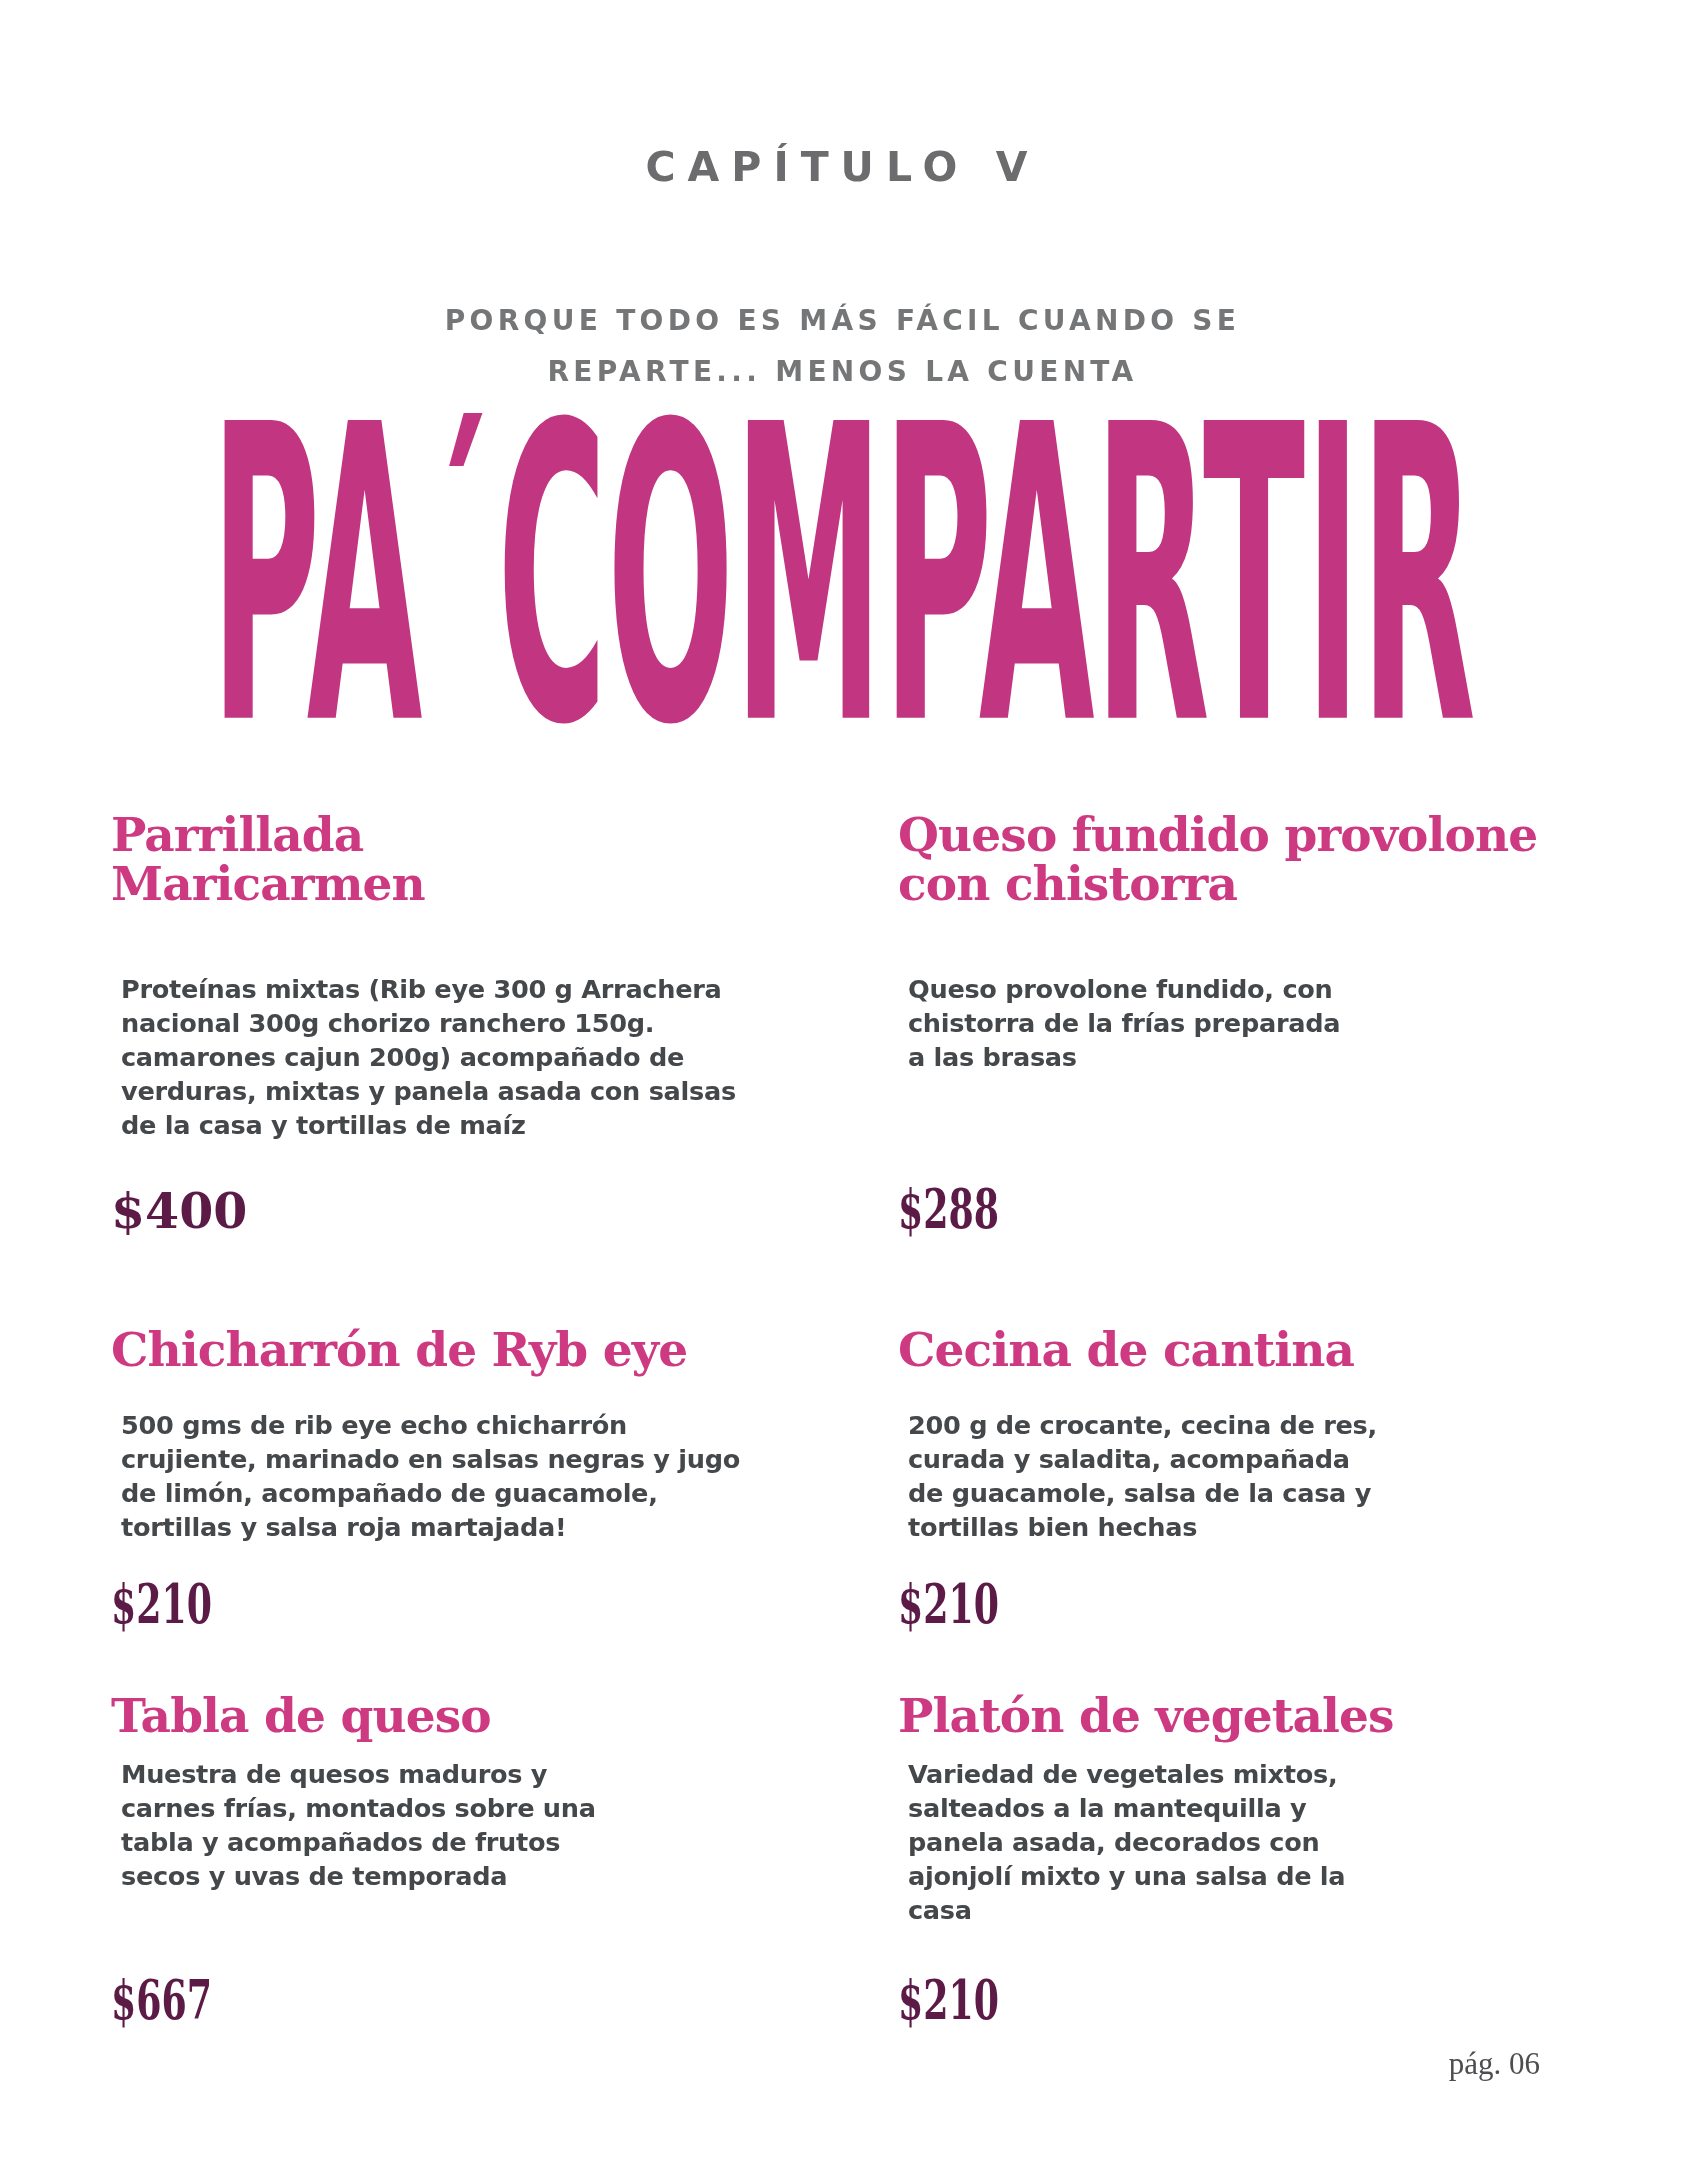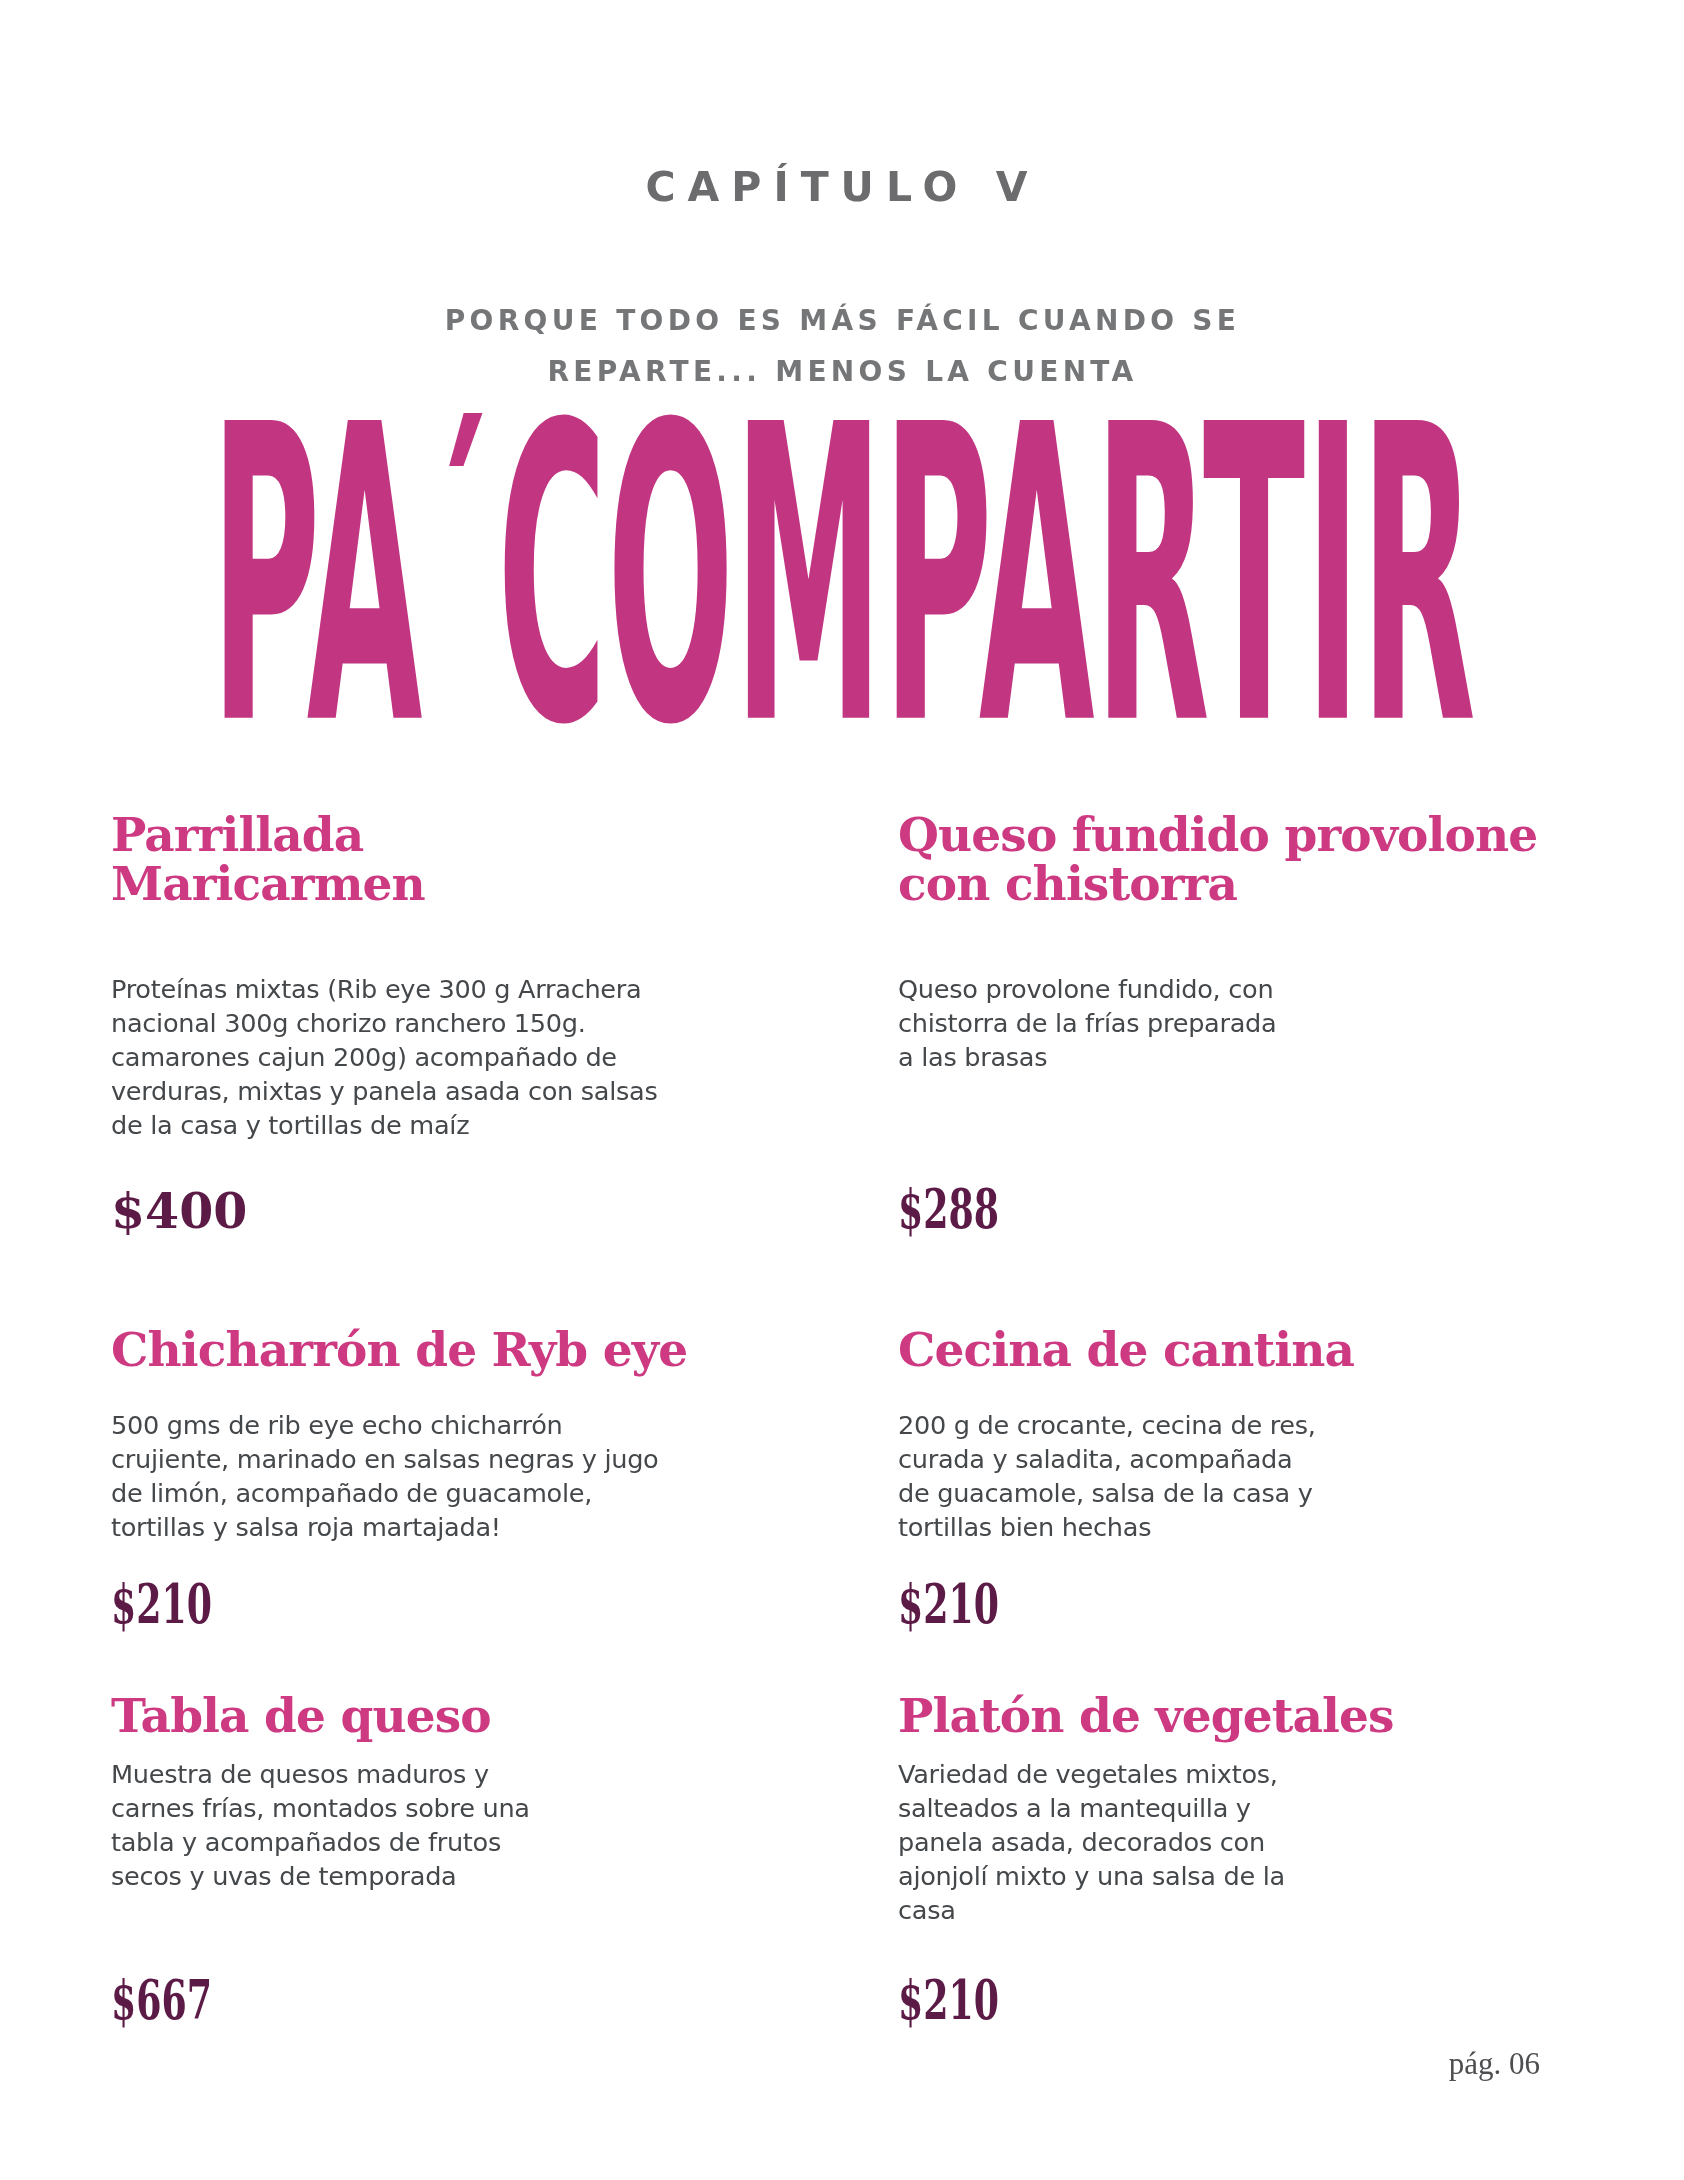--- a/index.html
+++ b/index.html
@@ -6,21 +6,21 @@
   .page {
     position:relative; width:1685px; height:2181px;
     background:#ffffff; overflow:hidden;
     font-family:"DejaVu Sans", sans-serif;
   }
 
   
   .chapter {
     position:absolute; top:143px; left:0; width:100%;
     text-align:center; font-size:41px; font-weight:bold;
-    letter-spacing:12px; color:#6c6c6e;margin-top:20px;
+    letter-spacing:12px; color:#6c6c6e;
   }
 
   
   .subtitle {
     position:absolute; top:295px; left:0; width:100%;
     text-align:center; font-size:28px; font-weight:bold;
     letter-spacing:4.3px; line-height:51px; color:#747678;
     white-space:pre-line;
   }
 
@@ -42,22 +42,22 @@
   .row2 { padding-bottom:60px; }
   .row3 { padding-bottom:30px; }
 
   .item-name {
     margin:0;
     font-family:"DejaVu Serif","Liberation Serif",serif;
     font-weight:bold; font-size:47px; line-height:49px;
     letter-spacing:-0.9px; color:#cd3a82; white-space:pre-line;
   }
   .item-desc {
-    margin:0; white-space:pre-line;
-    font-size:25.6px; line-height:34px; font-weight:normal;
+    margin:10px; white-space:pre-line;
+    font-size:25.6px; line-height:34px; font-weight:bold;
     letter-spacing:-0.3px; color:#45484b;
   }
   .row1 .item-desc { margin-top:64px; }
   .row2 .item-desc { margin-top:34px; }
   .row3 .item-desc { margin-top:17px; }
 
   .item-price { margin-top:auto; color:#5c1b46; font-weight:bold; line-height:1; }
   .price-wide {
     display:inline-block;
     font-family:"DejaVu Serif","Liberation Serif",serif;

